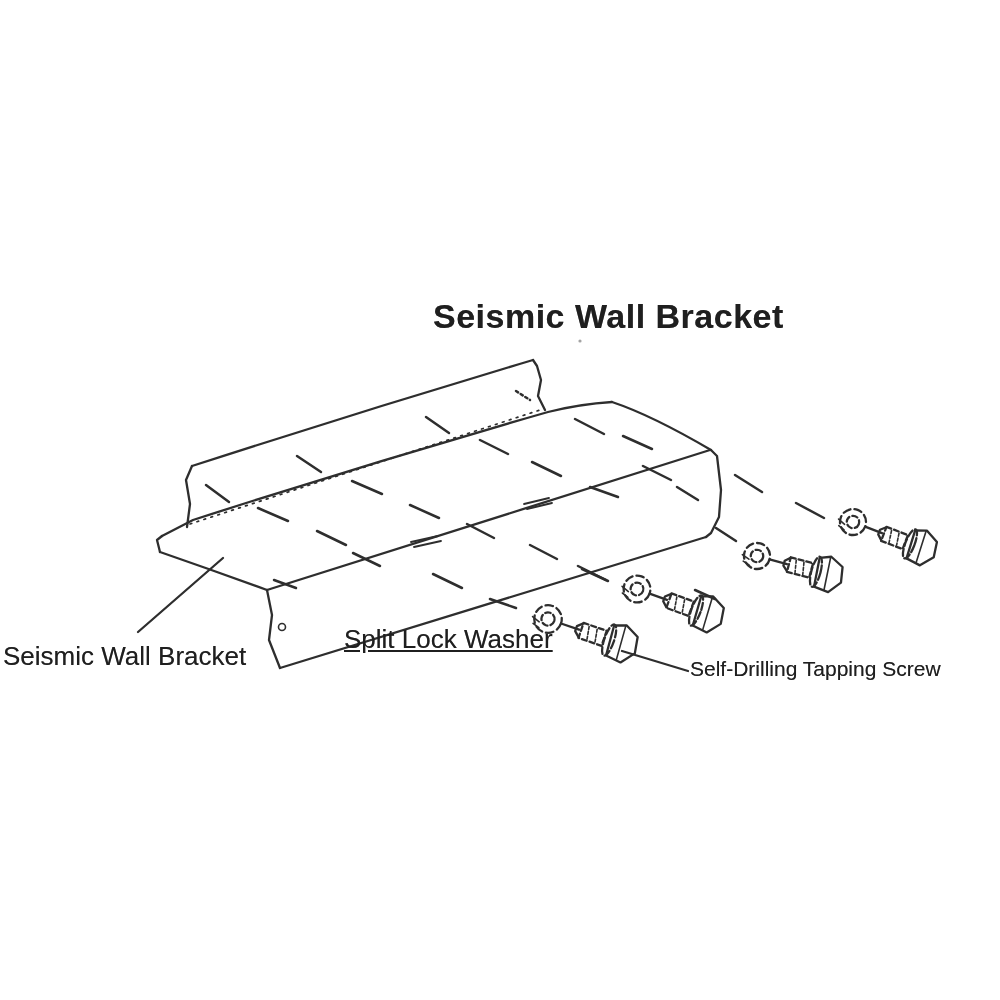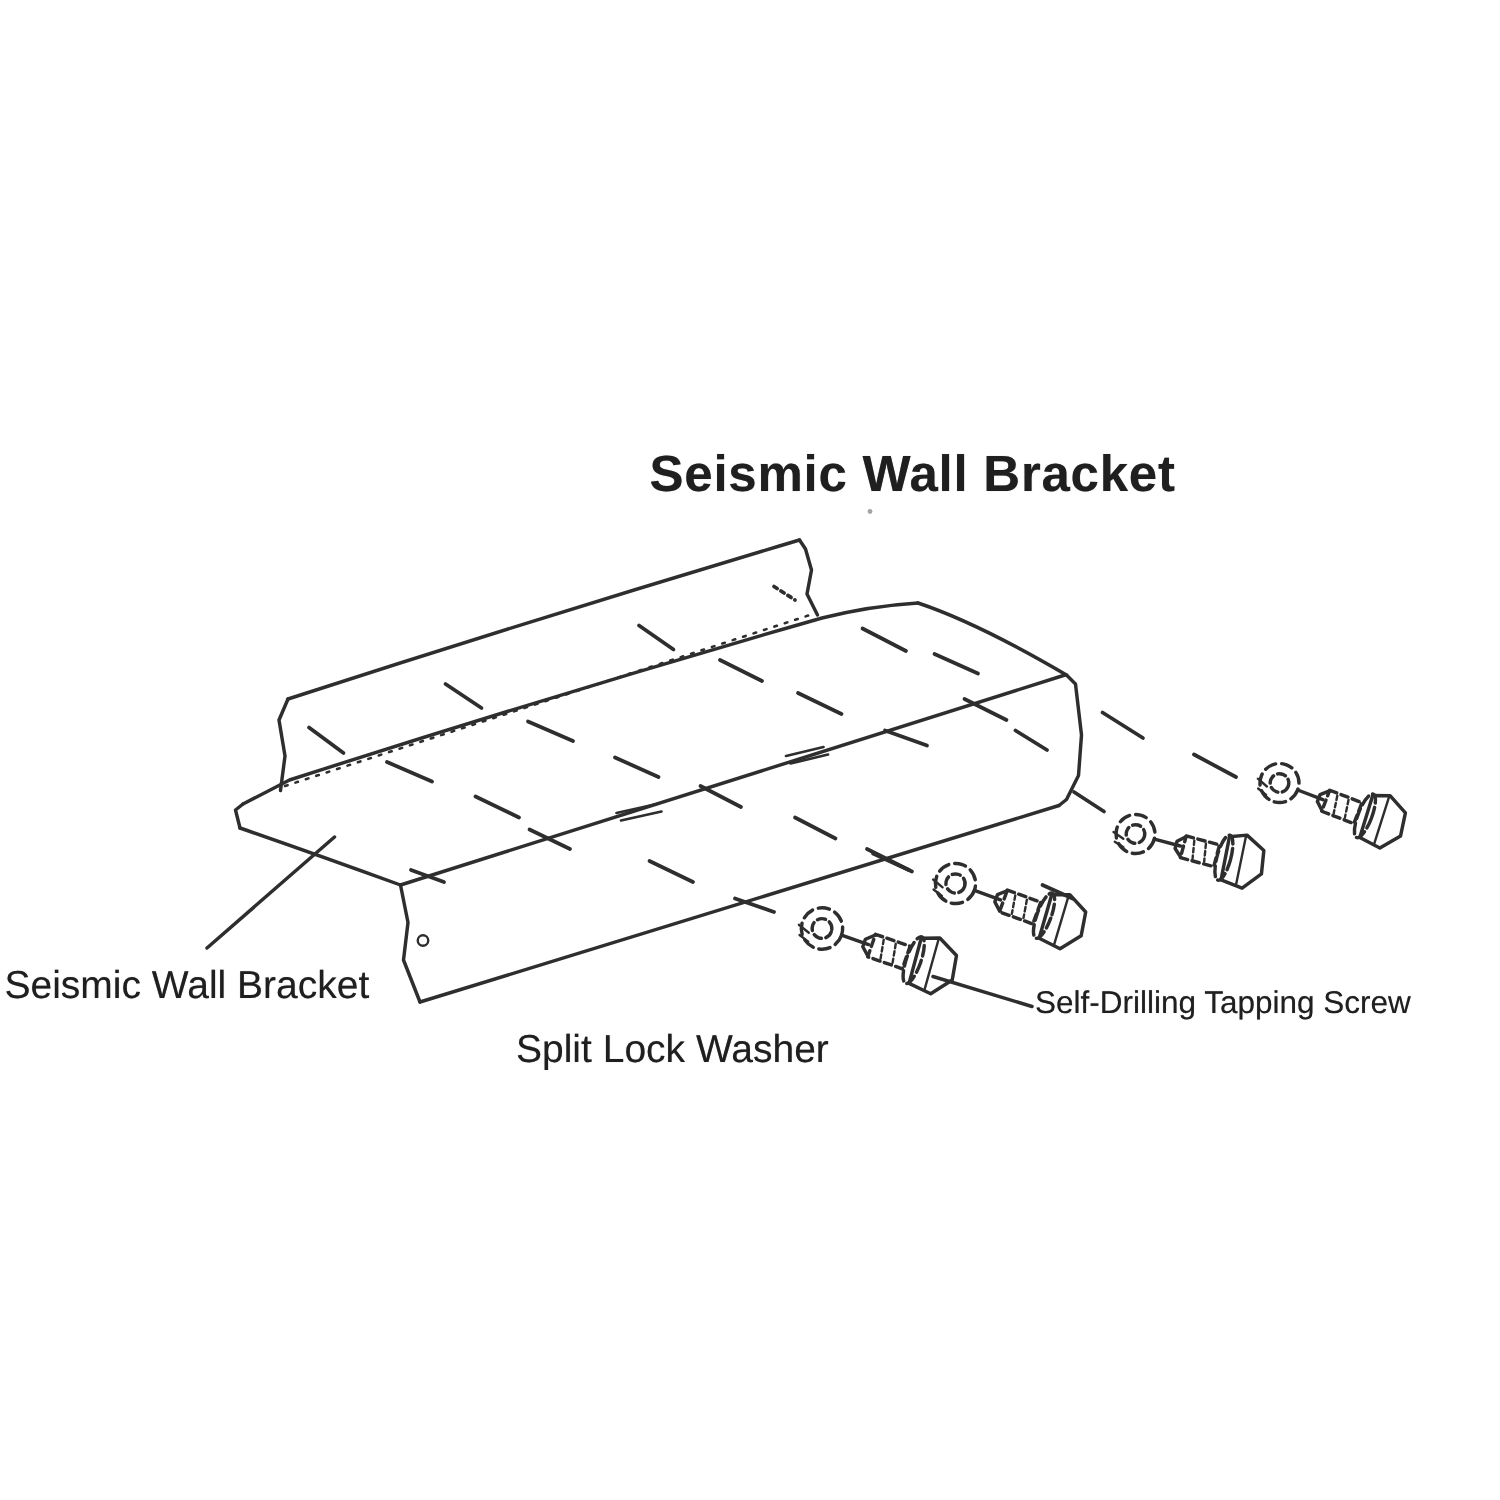--- a/index.html
+++ b/index.html
@@ -124,16 +124,16 @@
     <path d="M223,558 L138,632" class="stroke" stroke-width="2.6"></path>
     <path d="M622,651 L688,671" class="stroke" stroke-width="2.6"></path>
 
     <circle cx="580" cy="341" r="1.6" fill="#5a5a5a" opacity="0.55" stroke="none"></circle>
   </svg>
 
   <div class="lbl title" style="left:433px;top:297px;">Seismic Wall Bracket</div>
 
   <div class="lbl callout" style="left:3px;top:641px;">Seismic Wall Bracket</div>
 
-  <div class="lbl callout" style="left:344px;top:684px;">Split Lock Washer</div>
+  <div class="lbl callout" style="left:344px;top:624px;text-decoration:underline;">Split Lock Washer</div>
 
   <div class="lbl callout-sm" style="left:690px;top:657px;">Self-Drilling Tapping Screw</div>
 </div>
 
 </body></html>

